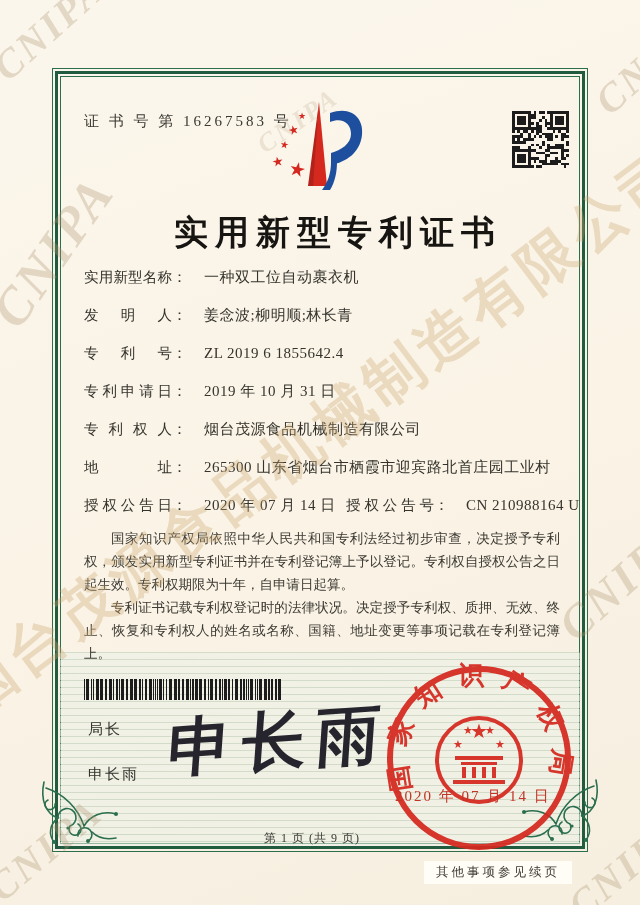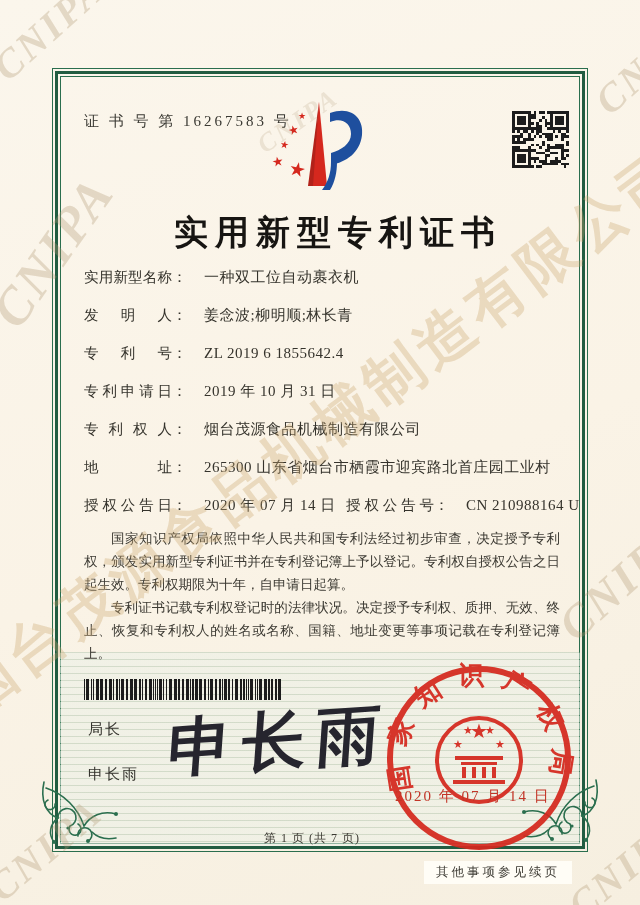--- a/index.html
+++ b/index.html
@@ -549,21 +549,21 @@
         <rect x="79" y="105" width="4" height="11"></rect>
         <rect x="89" y="105" width="4" height="11"></rect>
         <rect x="99" y="105" width="4" height="11"></rect>
         <rect x="109" y="105" width="4" height="11"></rect>
         <rect x="70" y="118" width="52" height="4"></rect>
       </g>
     </g>
   </svg>
   <div class="seal-date">2020 年 07 月 14 日</div>
 
-  <div class="page-num">第 1 页 (共 7 页)</div>
+  <div class="page-num">第 1 页 (共 9 页)</div>
   <div class="note">
     <span>其他事项参见续页</span>
   </div>
 
   <div class="wm wm-company">烟台茂源食品机械制造有限公司</div>
   <div class="wm wm-cnipa wm1">CNIPA</div>
   <div class="wm wm-cnipa wm2">CNIPA</div>
   <div class="wm wm-cnipa wm3">CNIPA</div>
   <div class="wm wm-cnipa wm4">CNIPA</div>
   <div class="wm wm-cnipa wm5">CNIPA</div>

